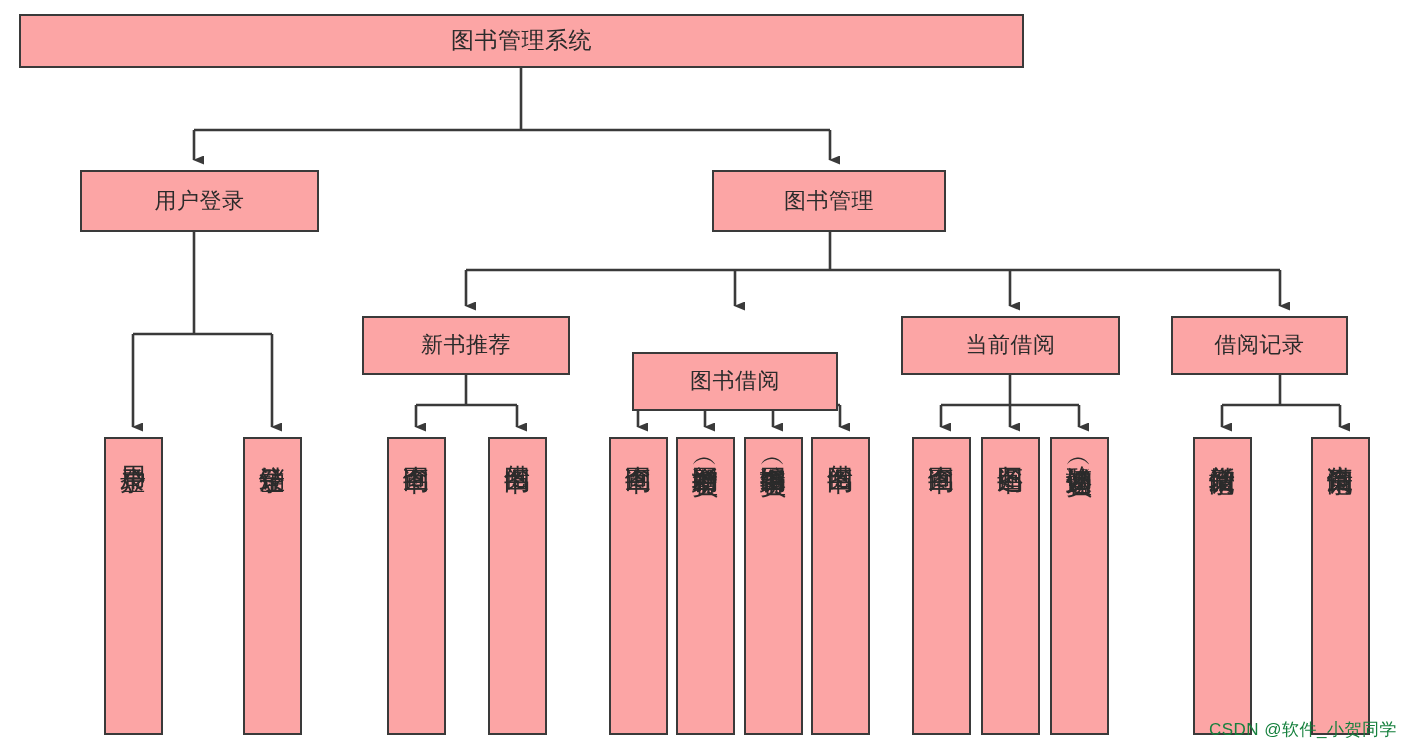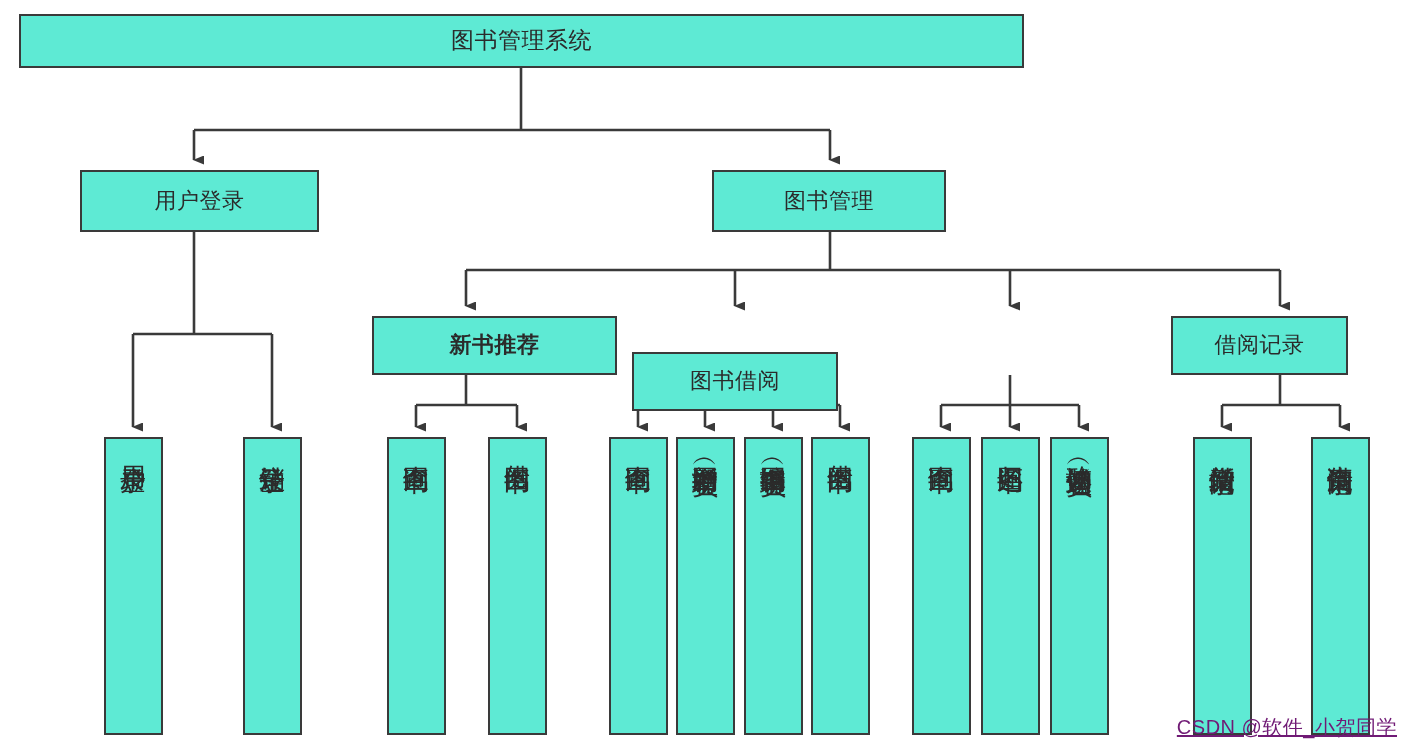--- a/index.html
+++ b/index.html
@@ -21,21 +21,21 @@
     position: absolute;
     left: 0;
     top: 0;
     width: 1405px;
     height: 747px;
     pointer-events: none;
   }
   .node {
     position: absolute;
     box-sizing: border-box;
-    background: #5eead4;
+    background: #fca5a5;
     border: 2.5px solid #3a3a3a;
     display: flex;
     align-items: center;
     justify-content: center;
     color: #2b2b2b;
   }
   .node-label {
     display: block;
     text-align: center;
     line-height: 1.12;
@@ -58,25 +58,24 @@
     text-orientation: upright;
     font-size: 26px;
     line-height: 1.08;
     letter-spacing: 1px;
     white-space: pre;
   }
   #watermark {
     position: absolute;
     right: 8px;
     bottom: 6px;
-    font-size: 20px;
-    color: #701a75;
+    font-size: 17px;
+    color: #15803d;
     letter-spacing: 0.5px;
     user-select: none;
-    text-decoration: underline;
   }
 </style>
 </head>
 <body>
 
 <div id="diagram-root">
 
   <svg id="wires" viewBox="0 0 1405 747" width="1405" height="747">
     <defs>
       <marker id="arrowhead" markerWidth="9" markerHeight="11" refX="4.5" refY="10" orient="auto" markerUnits="userSpaceOnUse">
@@ -132,28 +131,31 @@
   </div>
 
   <div class="node horizontal" style="left:80px; top:170px; width:239px; height:62px;">
     <span class="node-label">用户登录</span>
   </div>
 
   <div class="node horizontal" style="left:712px; top:170px; width:234px; height:62px;">
     <span class="node-label">图书管理</span>
   </div>
 
-  <div class="node horizontal" style="left:372px; top:316px; width:245px; height:59px;font-weight:bold;">
+  <div class="node horizontal" style="left:362px; top:316px; width:208px; height:59px;">
     <span class="node-label">新书推荐</span>
   </div>
 
   <div class="node horizontal" style="left:632px; top:316px; width:206px; height:59px;margin-top:36px;">
     <span class="node-label">图书借阅</span>
   </div>
 
+  <div class="node horizontal" style="left:901px; top:316px; width:219px; height:59px;">
+    <span class="node-label">当前借阅</span>
+  </div>
 
   <div class="node horizontal" style="left:1171px; top:316px; width:177px; height:59px;">
     <span class="node-label">借阅记录</span>
   </div>
 
   <div class="node vertical" style="left:104px; top:437px; width:59px; height:298px;">
     <span class="node-label">用户登录</span>
   </div>
 
   <div class="node vertical" style="left:243px; top:437px; width:59px; height:298px;">

